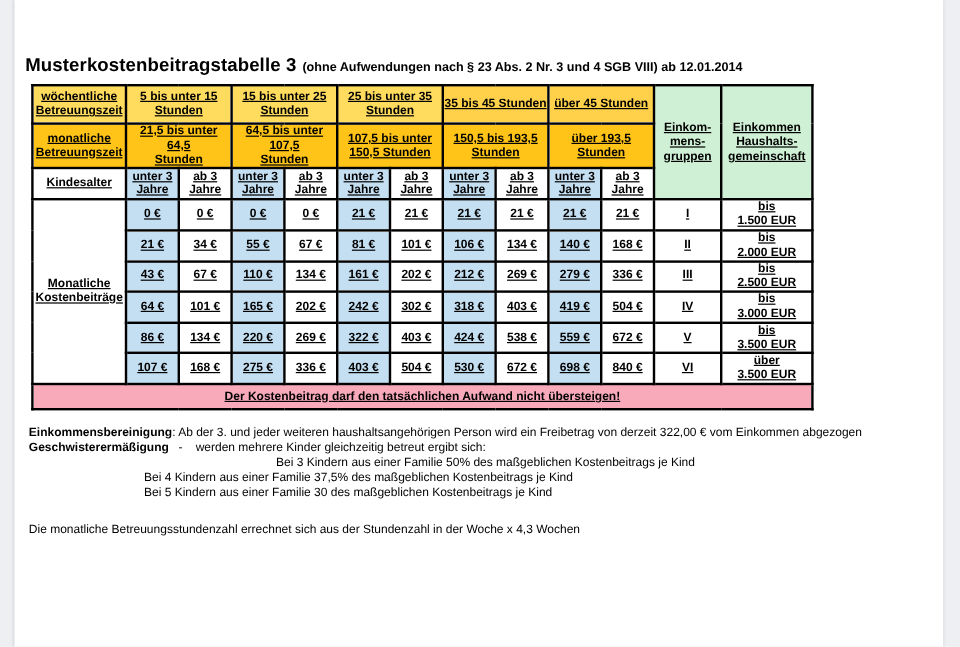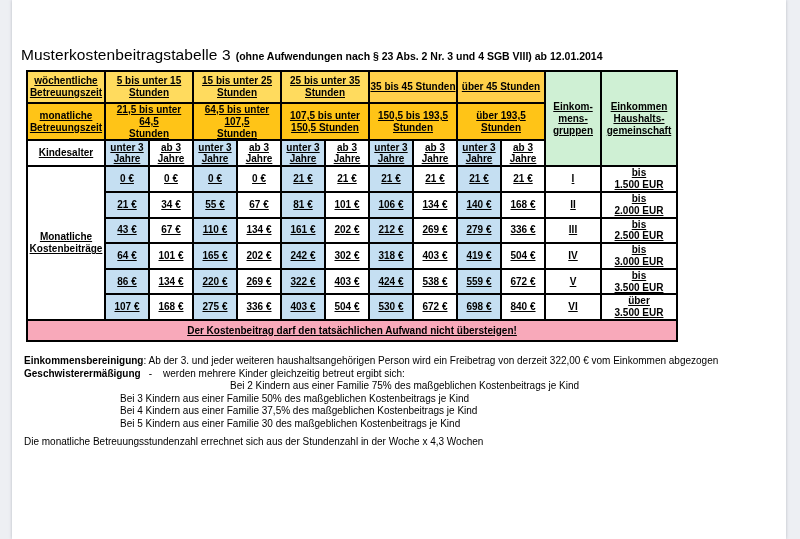--- a/index.html
+++ b/index.html
@@ -8,21 +8,21 @@
     background:var(--canvas-bg,#edeff3);
     font-family:"Liberation Sans","DejaVu Sans",sans-serif;
     color:#000;
   }
   .page{
     position:absolute;left:12px;top:0;width:774px;height:539px;
     background:var(--page-bg,#fff);
     box-shadow:0 0 3px rgba(90,95,110,.35);
   }
   .title{position:absolute;left:9px;top:46px;white-space:nowrap;}
-  .title-main{font-weight:normal;font-size:15.5px;letter-spacing:.1px;}
+  .title-main{font-weight:bold;font-size:15.5px;letter-spacing:.1px;}
   .title-suffix{font-weight:bold;font-size:10.5px;margin-left:5px;}
 
   table.fee-table{
     position:absolute;left:14px;top:70px;
     border-collapse:collapse;table-layout:fixed;text-decoration:underline;
   }
   .fee-table td{
     border:2px solid var(--border,#000);
     text-align:center;vertical-align:middle;
     font-size:10px;font-weight:bold;line-height:1.18;
@@ -212,21 +212,20 @@
         <tr id="footer-row" style="height:21px">
         <td class="pink-cell" colspan="13">Der Kostenbeitrag darf den tatsächlichen Aufwand nicht übersteigen!</td>
       </tr>
     </tbody>
   </table>
 
   <div class="notes">
     <div><span class="lead">Einkommensbereinigung</span><span>: Ab der 3. und jeder weiteren haushaltsangehörigen Person wird ein Freibetrag von derzeit 322,00 €  vom Einkommen abgezogen</span></div>
     <div><span class="lead">Geschwisterermäßigung</span><span class="dash">-</span><span>werden mehrere Kinder gleichzeitig betreut ergibt sich:</span></div>
     <div class="bullets" id="bullets">
-        <div>Bei 2 Kindern aus einer Familie 75% des maßgeblichen Kostenbeitrags je Kind</div>
         <div>Bei 3 Kindern aus einer Familie 50% des maßgeblichen Kostenbeitrags je Kind</div>
         <div>Bei 4 Kindern aus einer Familie 37,5% des maßgeblichen Kostenbeitrags je Kind</div>
         <div>Bei 5 Kindern aus einer Familie 30 des maßgeblichen Kostenbeitrags je Kind</div>
       </div>
   </div>
 
   <div class="footnote">Die monatliche Betreuungsstundenzahl errechnet sich aus der Stundenzahl in der Woche x 4,3 Wochen</div>
 
 </div>
 

